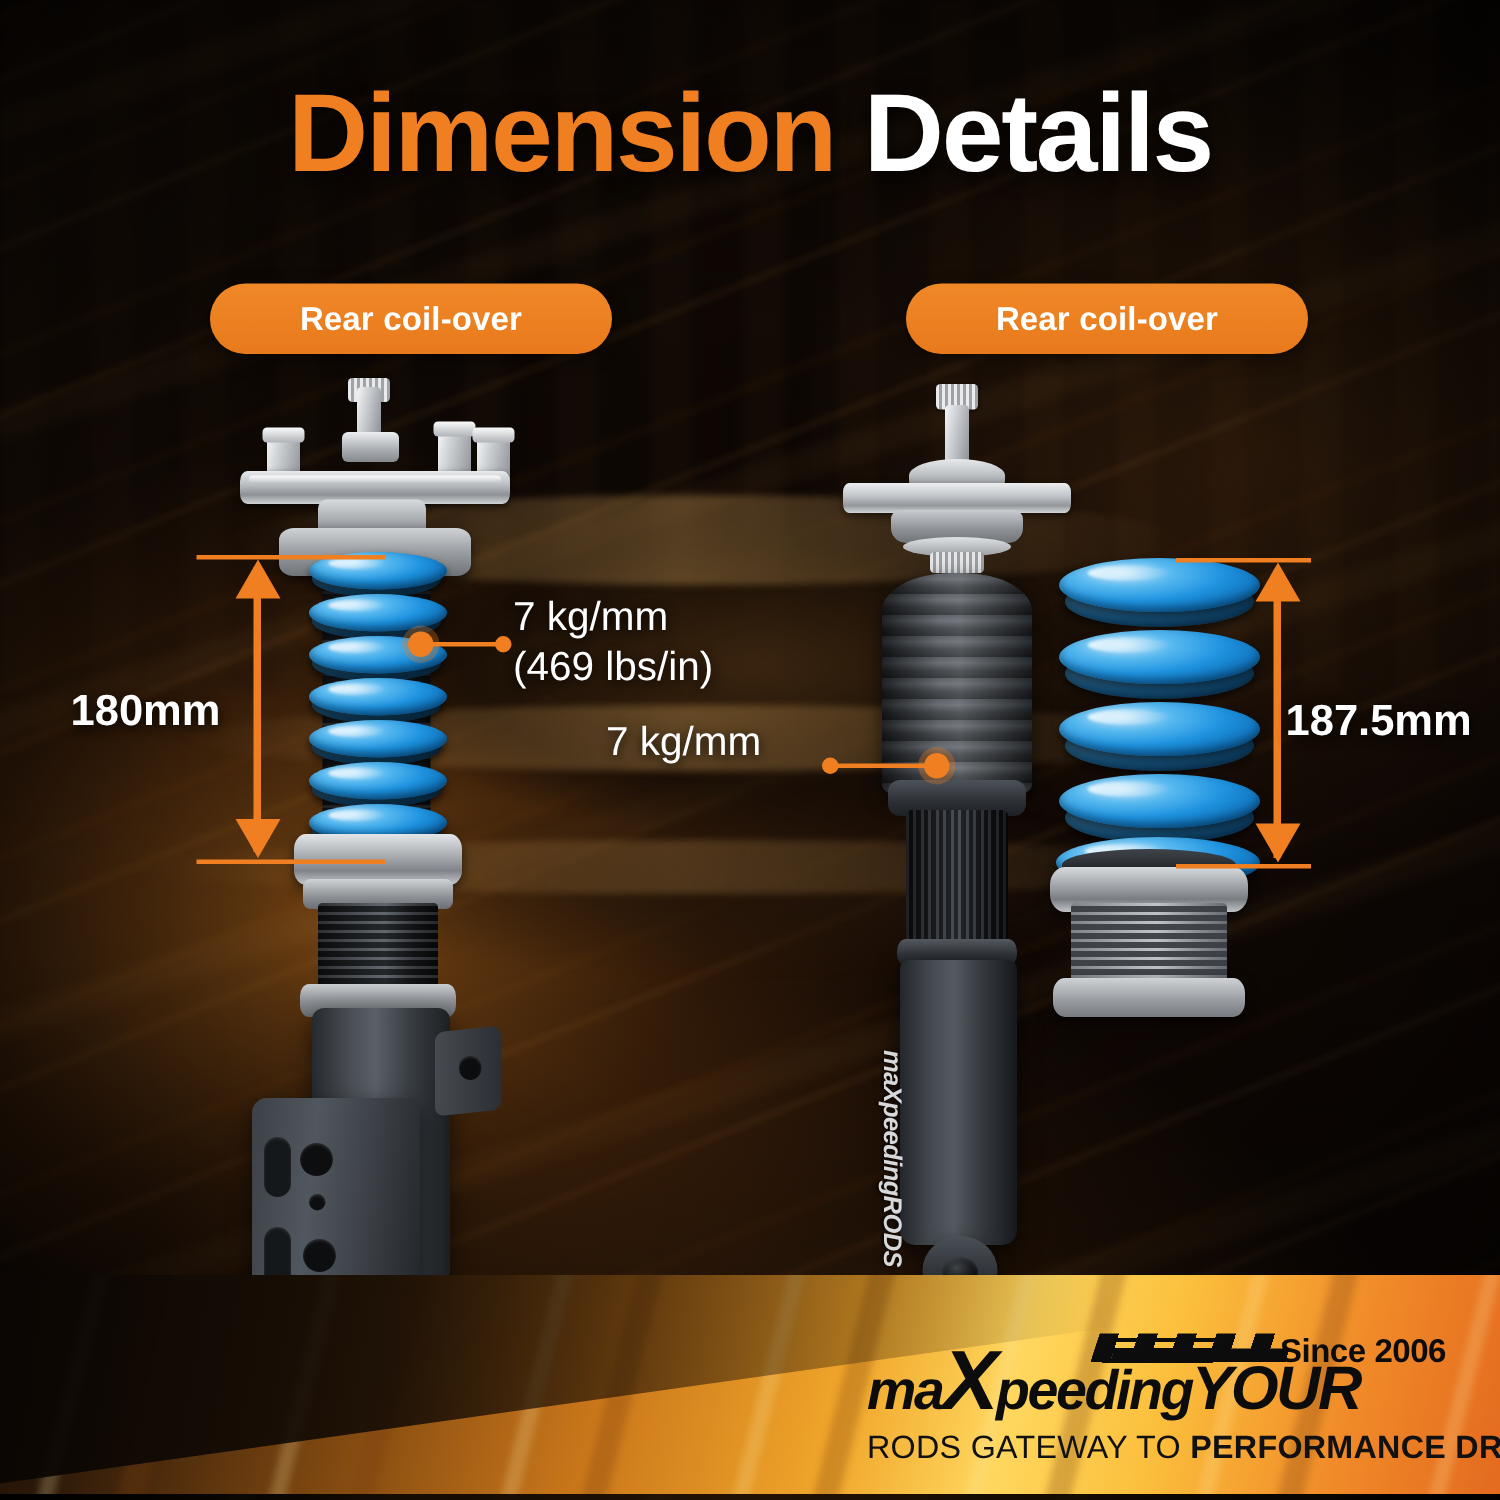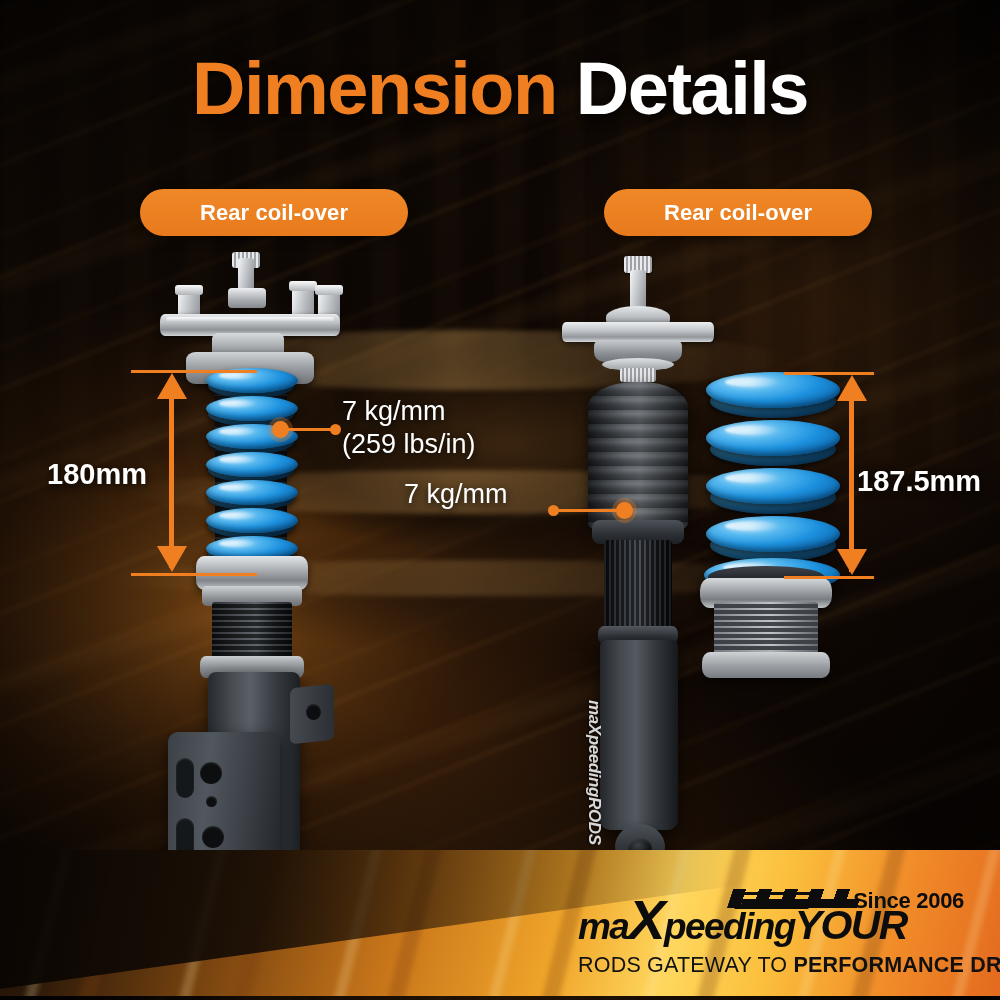--- a/index.html
+++ b/index.html
@@ -578,21 +578,21 @@
     <div class="meas-head down" style="left:837px;top:549px;"></div>
     <div class="meas-label" style="left:857px;top:465px;">187.5mm</div>
   </div>
 
   <div>
     <div class="callout-dot" style="left:272px;top:421px;"></div>
     <div class="callout-line" style="left:281px;top:428px;width:56px;"></div>
     <div class="callout-dot small" style="left:330px;top:424px;"></div>
     <div class="callout-text" style="left:342px;top:395px;">
       <div>7 kg/mm</div>
-      <div>(259 lbs/in)</div>
+      <div>(469 lbs/in)</div>
     </div>
   </div>
 
   <div>
     <div class="callout-dot" style="left:616px;top:502px;"></div>
     <div class="callout-line" style="left:556px;top:509px;width:64px;"></div>
     <div class="callout-dot small" style="left:548px;top:505px;"></div>
     <div class="callout-text" style="left:404px;top:478px;text-align:right;">
       <div>7 kg/mm</div>
     </div>

